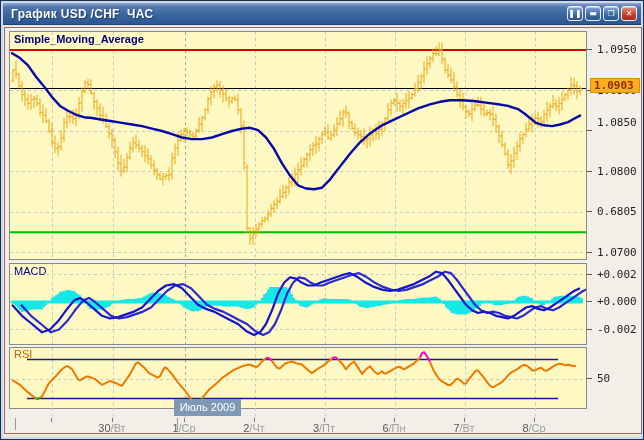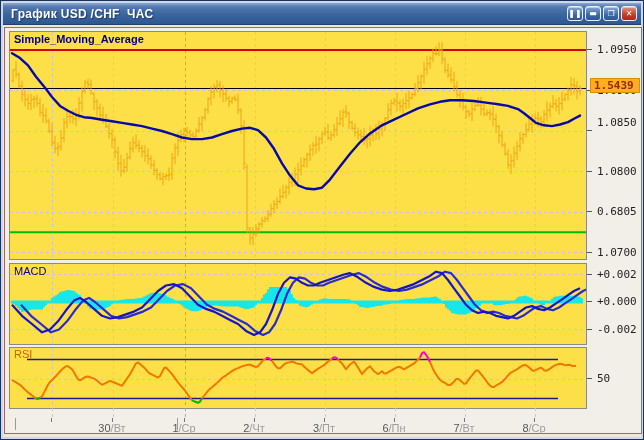--- a/index.html
+++ b/index.html
@@ -28,21 +28,21 @@
     background:linear-gradient(180deg,#86a7d4,#3c69a4 60%,#2d5792);
     color:#fff;font-size:8px;line-height:13px;text-align:center;
     font-family:"DejaVu Sans",sans-serif;cursor:default;
     box-shadow:inset 0 1px 0 #b9cce9;
   }
   .wbtn.close{background:linear-gradient(180deg,#e8927c,#c43c28 60%,#aa2a18);}
   .client{
     position:absolute;left:3px;top:26px;width:638px;height:407px;
     background:#F1EFE7;border:1px solid #A06A6A;
   }
-  .panel{position:absolute;background:#fde047;border:1px solid #8a8a8a;}
+  .panel{position:absolute;background:#fef9c3;border:1px solid #8a8a8a;}
   .panel svg{position:absolute;left:0;top:0;overflow:hidden;}
   .chart-label{position:absolute;font-size:11px;font-weight:bold;z-index:5;}
   .axis-label{
     position:absolute;font-family:"DejaVu Sans Mono",monospace;
     font-size:11px;color:#222;white-space:nowrap;z-index:3;
   }
   .tickmark{position:absolute;width:5px;height:1px;background:#555;z-index:3;}
   .daytick{position:absolute;width:1px;height:4px;background:#777;}
   .sep-tick{position:absolute;width:1px;height:12px;background:#9a9a9a;}
   .day-label{
@@ -144,20 +144,21 @@
           <polyline points="256,10.3 258,9.7 260,11.1 262,12.6" stroke="#FF00CC" stroke-width="2" fill="none" stroke-linejoin="round"></polyline>
           <polyline points="262,12.6 264,15.8 266,18.4 268,20.3 270,20.3 272,18.4 274,16.5 276,15.2 278,14.6 280,14.1 282,13.5 284,14.3 286,15.1 288,15.7 290,16.1 292,16.5 294,18.4 296,20.3 298,22.1 300,23.6 302,25.2 304,23.6 306,22.1 308,20.7 310,19.6 312,18.4 314,17.1 316,15.5 318,13.5 320,12.1 322,10.6" stroke="#F07800" stroke-width="2" fill="none" stroke-linejoin="round"></polyline>
           <polyline points="322,10.6 324,9.3 326,9.7 328,11.6" stroke="#FF00CC" stroke-width="2" fill="none" stroke-linejoin="round"></polyline>
           <polyline points="328,11.6 330,13.5 332,15.5 334,18.4 336,21.3 338,18.9 340,16.5 342,15.0 344,13.5 346,16.5 348,19.4 350,22.8 352,26.1 354,23.7 356,21.3 358,19.8 360,18.4 362,20.8 364,23.2 366,24.7 368,26.1 370,24.7 372,23.2 374,25.2 376,25.6 378,24.4 380,23.2 382,22.1 384,20.9 386,19.8 388,18.9 390,19.0 392,20.1 394,21.3 396,20.1 398,19.0 400,17.8 402,16.6 404,15.5 406,13.5 408,11.6 410,9.7" stroke="#F07800" stroke-width="2" fill="none" stroke-linejoin="round"></polyline>
           <polyline points="410,9.7 412,5.1 414,4.2 416,6.8 418,10.0 420,14.0" stroke="#FF00CC" stroke-width="2" fill="none" stroke-linejoin="round"></polyline>
           <polyline points="420,14.0 422,18.9 424,23.0 426,26.4 428,29.3 430,31.7 432,33.4 434,34.4 436,35.6 438,37.1 440,37.1 442,35.6 444,33.7 446,31.2 448,30.8 450,32.2 452,33.9 454,35.9 456,35.4 458,32.5 460,29.8 462,27.4 464,24.9 466,22.5 468,22.5 470,24.9 472,27.4 474,29.8 476,32.5 478,35.4 480,37.5 482,39.0 484,39.0 486,37.5 488,36.3 490,35.4 492,33.9 494,32.0 496,29.8 498,27.4 500,25.4 502,24.0 504,22.8 506,21.8 508,20.6 510,19.1 512,17.9 514,16.9 516,17.2 518,18.6 520,20.3 522,22.3 524,22.8 526,21.8 528,20.8 530,19.8 532,20.3 534,22.3 536,22.8 538,21.8 540,20.6 542,19.1 544,17.9 546,16.9 548,16.2 550,15.7 552,16.0 554,16.9 556,17.2 558,16.7 560,16.9 562,17.9 564,18.1 566,17.7" stroke="#F07800" stroke-width="2" fill="none" stroke-linejoin="round"></polyline>
         </svg>
       <span class="chart-label" style="left:4px;top:0px;color:#C86400;font-weight:normal;">RSI</span>
     </div>
 
+    <div class="month-box" style="left:169px;top:371px;width:67px;">Июль 2009</div>
 
     <div id="xaxis" style="position:absolute;left:4px;top:390px;width:578px;height:16px;">
         <div class="daytick" style="left: 42px; top: 0px;"></div>
         <div class="day-label" style="left: 42px; top: 19px; font-style: italic;"><span class="num">29</span><span class="wd">/Пн</span></div>
         <div class="daytick" style="left: 103px; top: 0px;"></div>
         <div class="day-label" style="left: 103px; top: 4px;"><span class="num">30</span><span class="wd">/Вт</span></div>
         <div class="daytick" style="left: 175px; top: 0px;"></div>
         <div class="day-label" style="left: 175px; top: 4px;"><span class="num">1</span><span class="wd">/Ср</span></div>
         <div class="daytick" style="left: 245px; top: 0px;"></div>
         <div class="day-label" style="left: 245px; top: 4px;"><span class="num">2</span><span class="wd">/Чт</span></div>
@@ -189,15 +190,15 @@
         <div class="axis-label" style="left: 10px; top: 239.5px;">+0.002</div>
         <div class="tickmark" style="left: 0px; top: 245.5px;"></div>
         <div class="axis-label" style="left: 10px; top: 267px; text-align: center;">+0.000</div>
         <div class="tickmark" style="left: 0px; top: 273px;"></div>
         <div class="axis-label" style="left: 10px; top: 294.5px;">-0.002</div>
         <div class="tickmark" style="left: 0px; top: 300.5px;"></div>
         <div class="axis-label" style="left: 10px; top: 344px;">50</div>
         <div class="tickmark" style="left: 0px; top: 350px;"></div>
       </div>
 
-    <div class="price-tag" style="left:585px;top:50px;width:50px;height:15px;">1.5439</div>
+    <div class="price-tag" style="left:585px;top:50px;width:50px;height:15px;">1.0903</div>
   </div>
 </div>
 
 </body></html>

